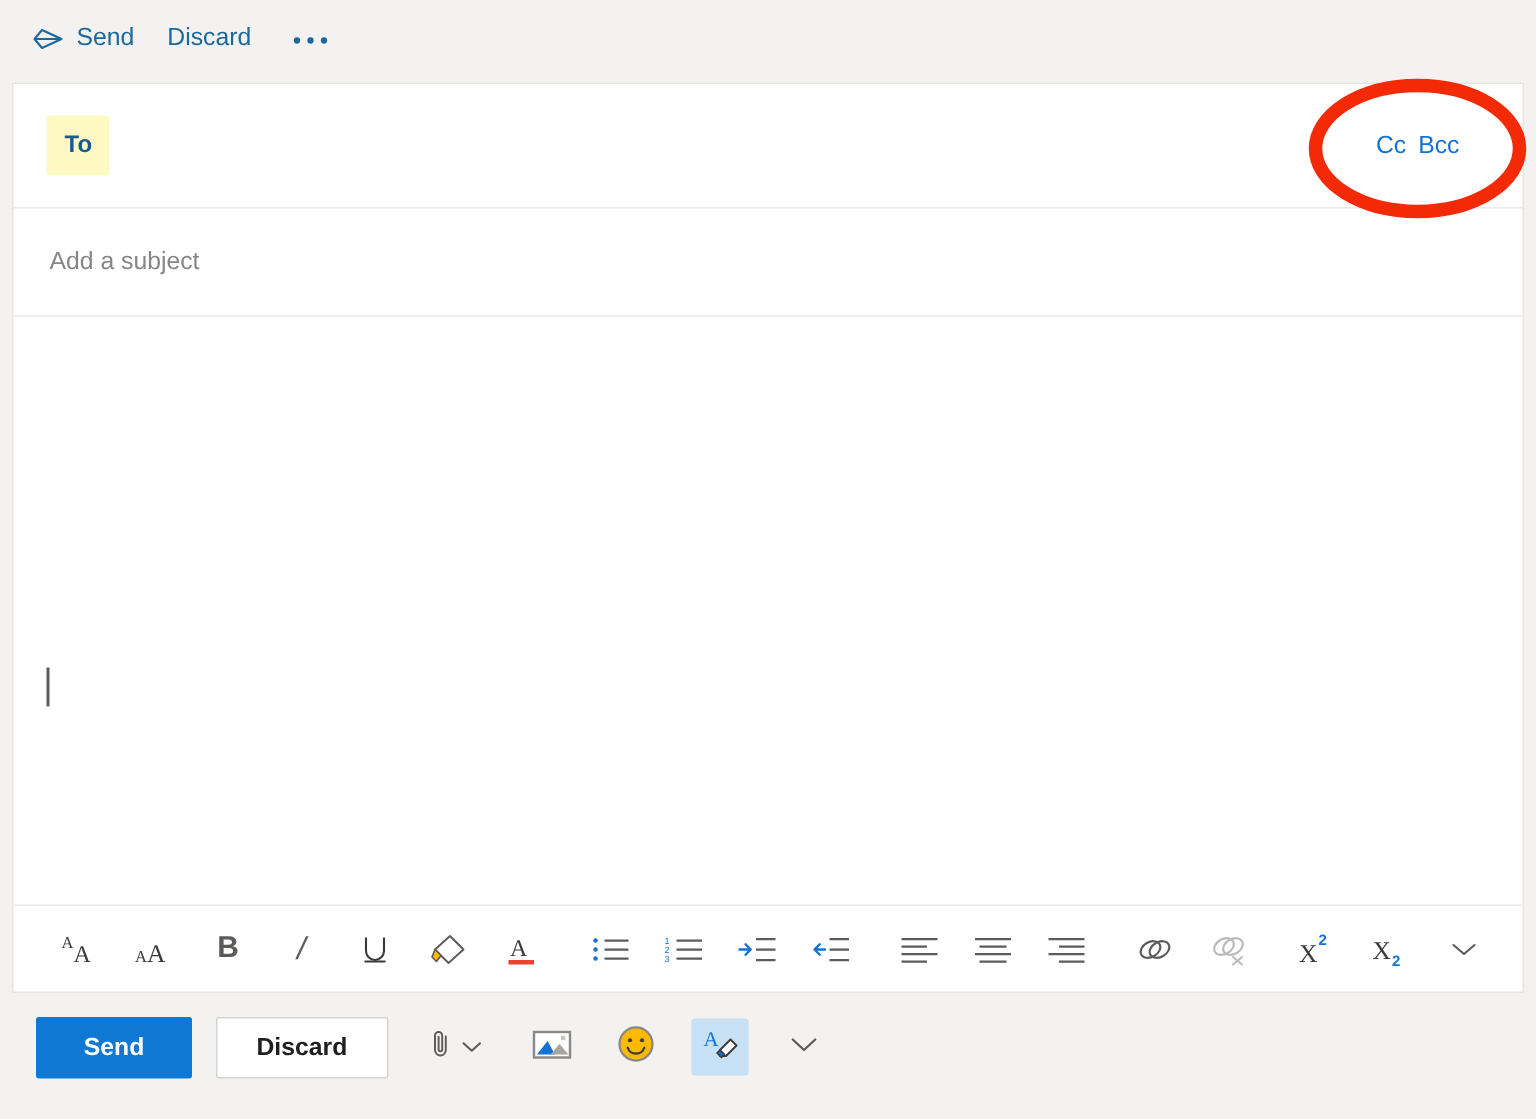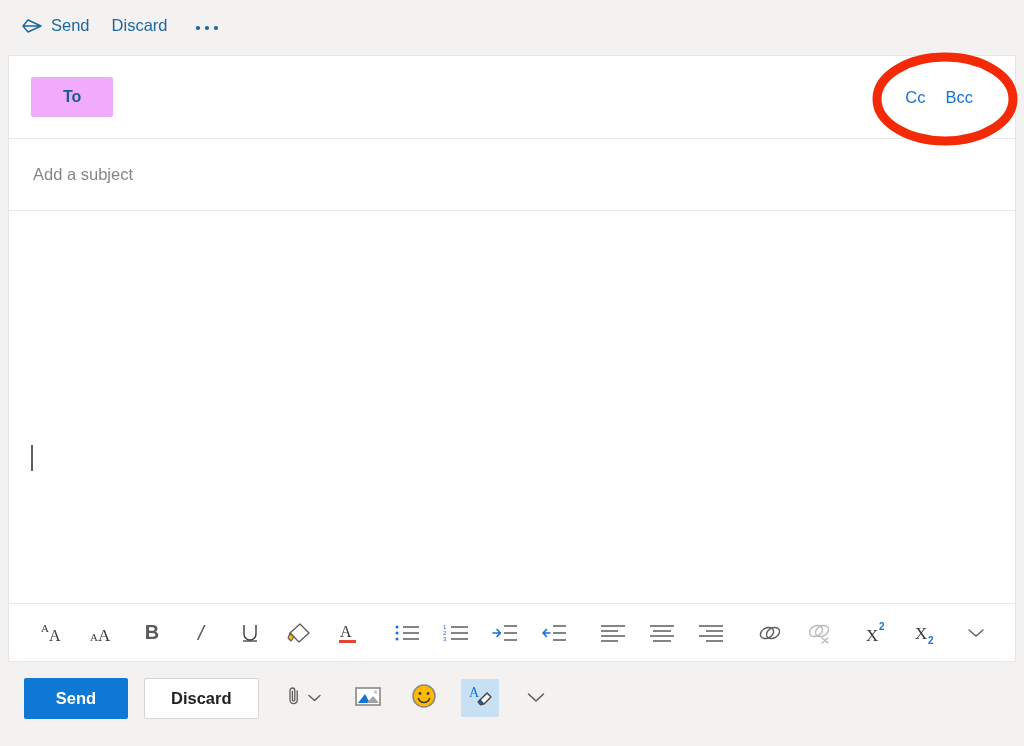--- a/index.html
+++ b/index.html
@@ -78,37 +78,36 @@
   #recipients-row {
     height: 83px;
     display: flex;
     align-items: center;
     border-bottom: 1px solid #ebeaea;
     padding: 0 16px 0 22px;
     box-sizing: border-box;
     position: relative;
   }
   #to-pill {
-    background: #f0abfc;
+    background: #fef9c3;
     color: #1b5b8c;
     font-size: 16px;
     font-weight: bold;
-    padding: 11px 32px;
+    padding: 11px 12px;
     border-radius: 2px;
     cursor: text;
   }
   #to-input-area {
     flex: 1;
     height: 100%;
     cursor: text;
   }
   #ccbcc {
     display: flex;
     align-items: flex-start;
-    gap: 12px;
     margin-right: 22px;
   }
   .ccbcc-link {
     color: #1273d4;
     font-size: 16.5px;
     cursor: pointer;
     padding: 6px 4px;
   }
 
   

